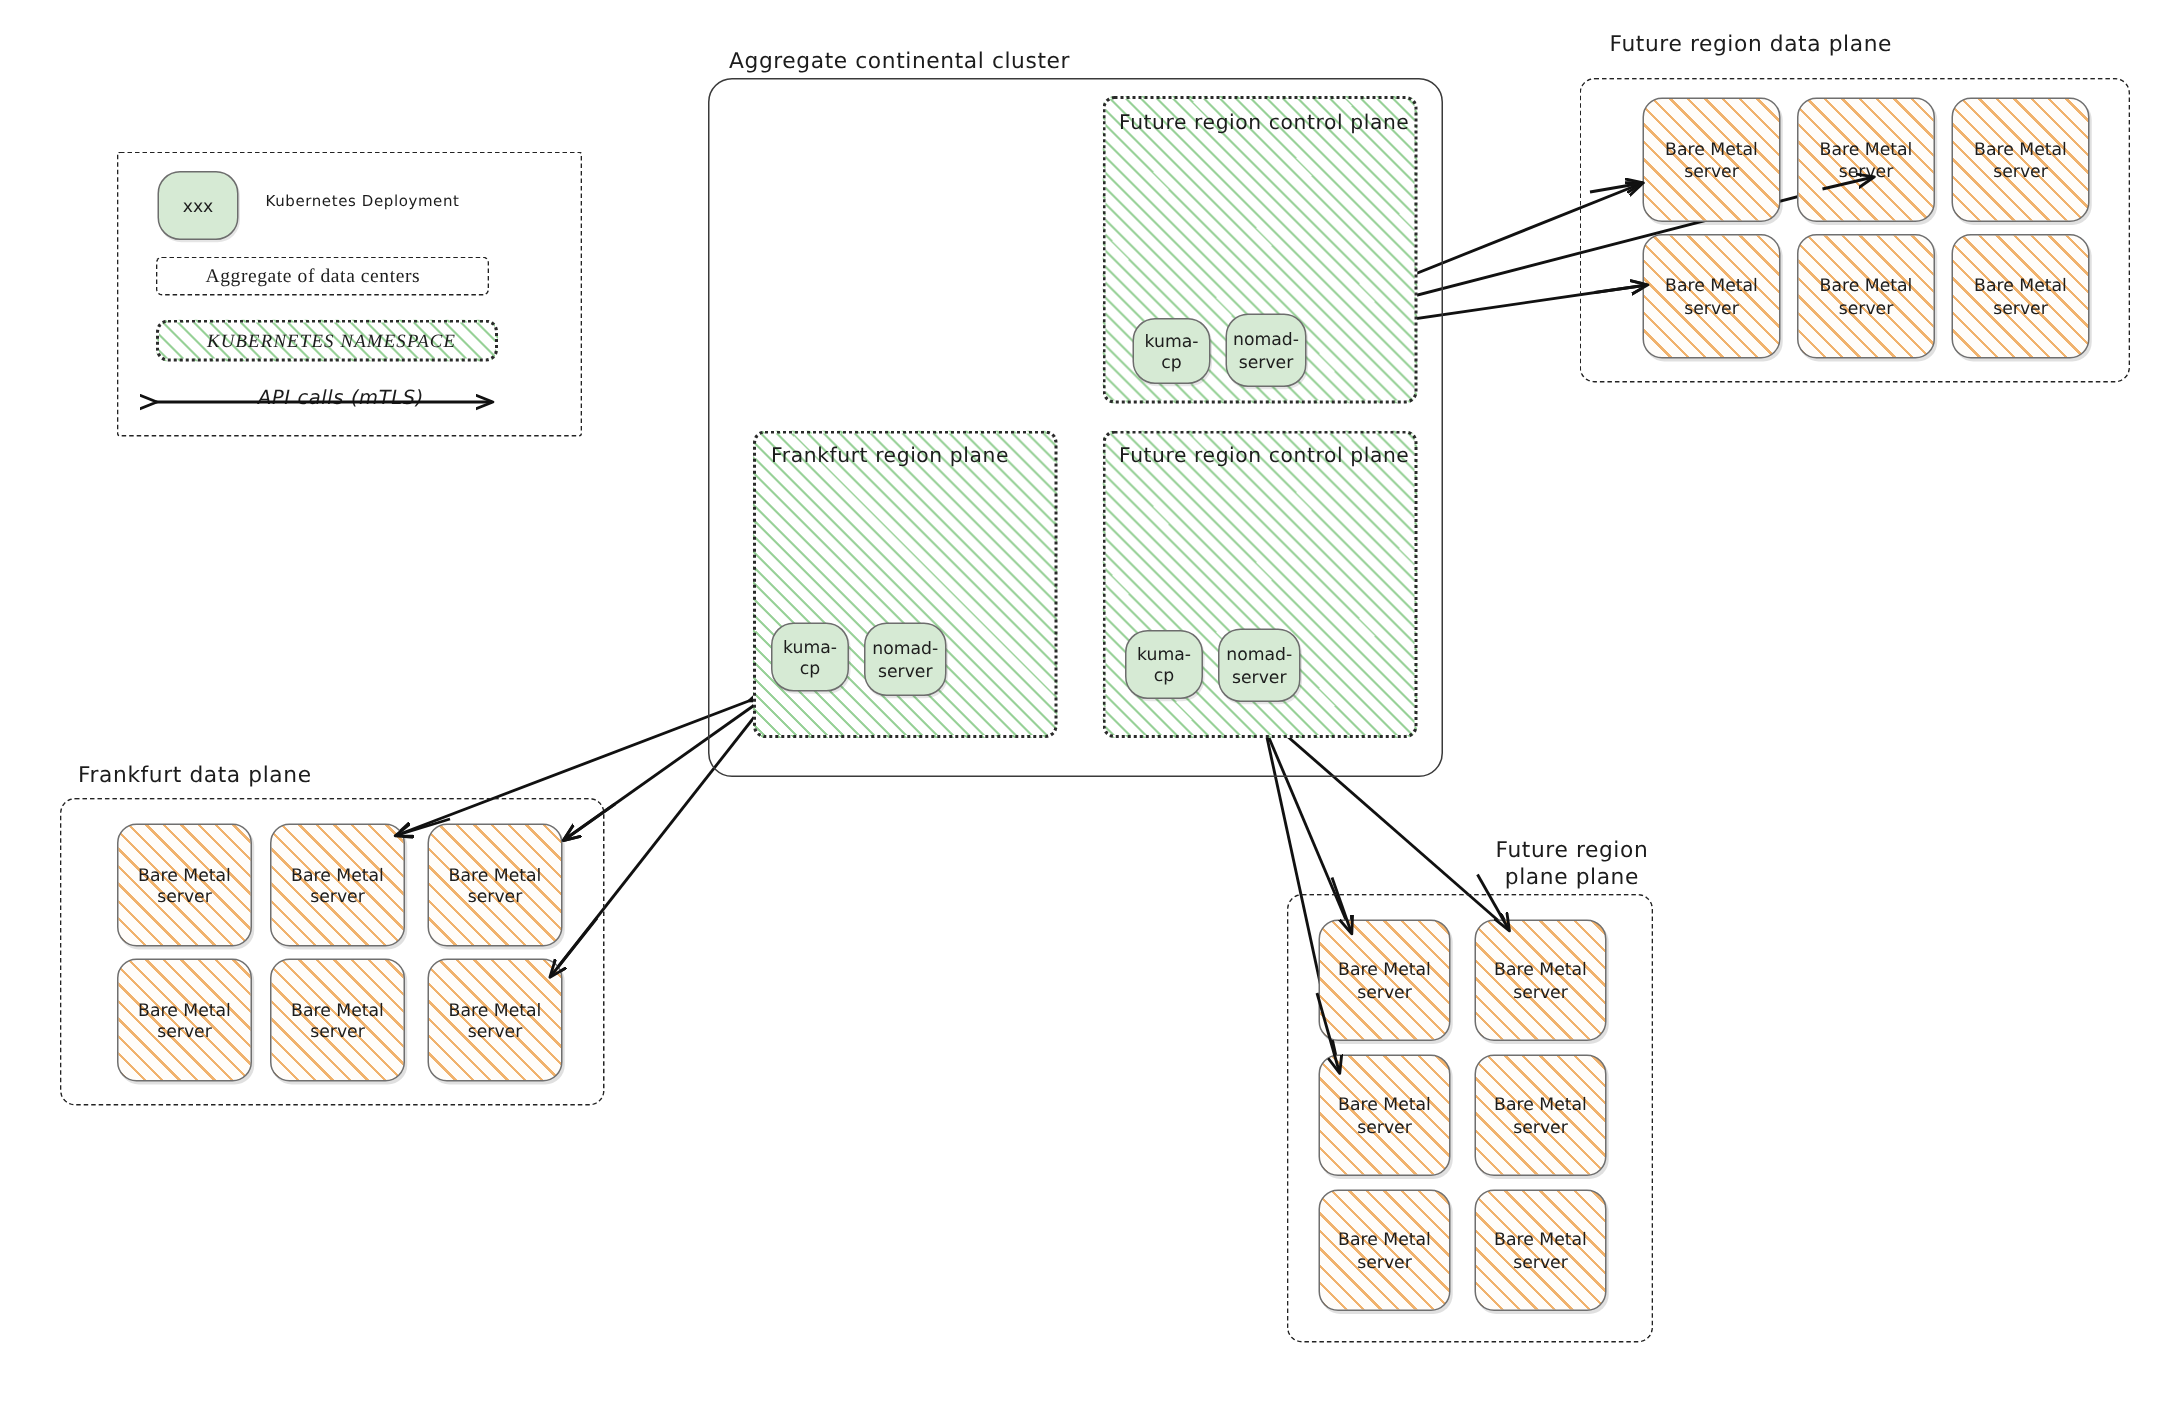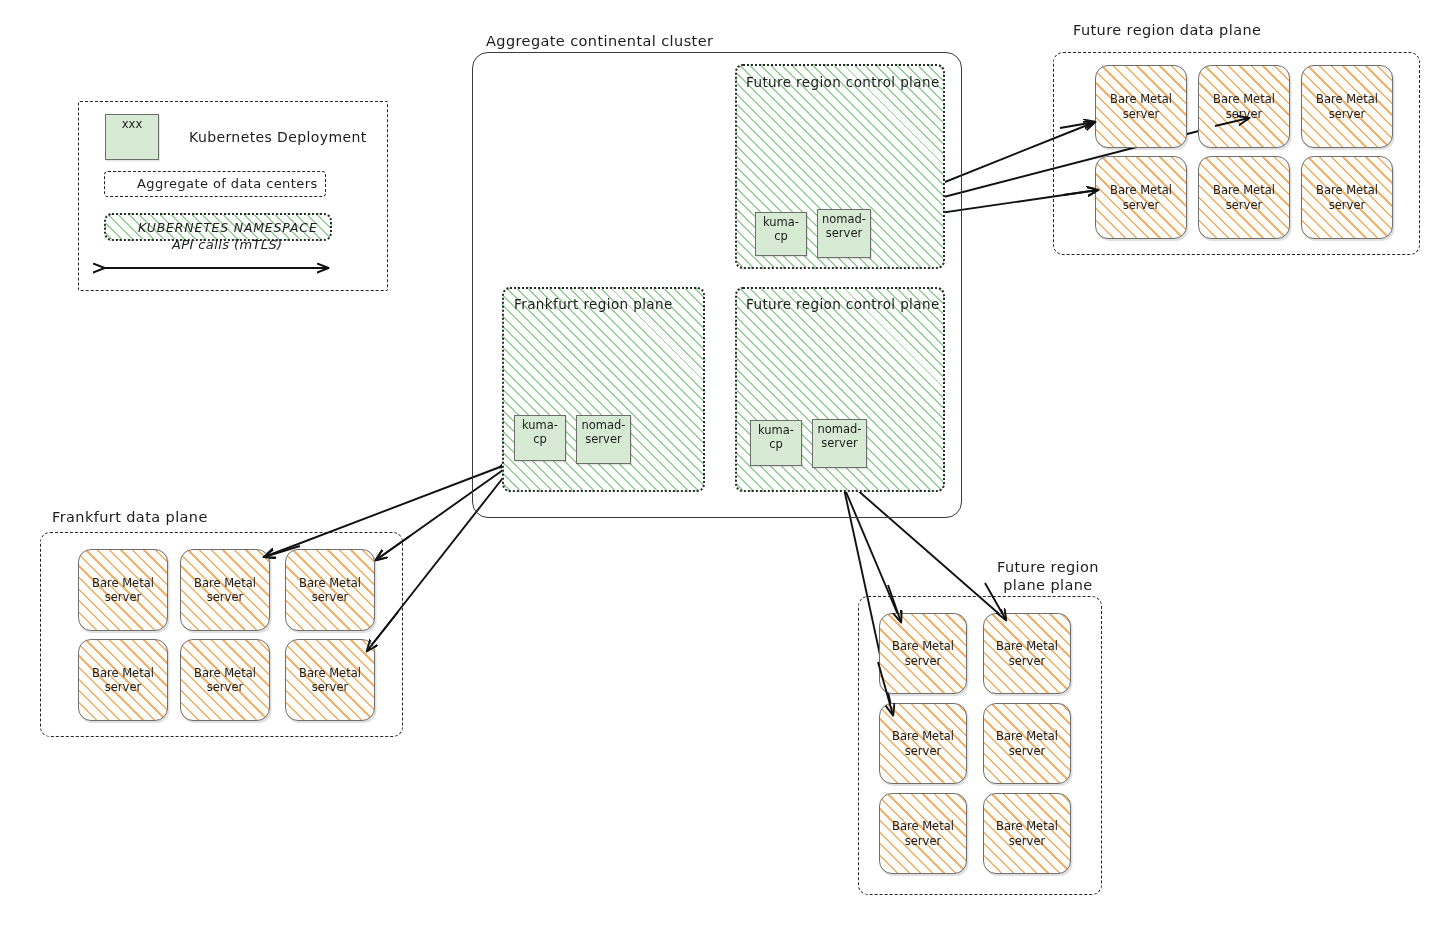--- a/index.html
+++ b/index.html
@@ -21,22 +21,22 @@
   .legend-box{
     position:absolute;border:1.6px dashed #232323;border-radius:2px;
     background:#fff;box-sizing:border-box;
   }
 
   
   .pod{
     position:absolute;box-sizing:border-box;
     background:#d6ead4;
     border:1.5px solid #6d6d6d;
-    border-radius:0;
-    display:flex;justify-content:center;
+    border-radius:15px;
+    display:flex;align-items:center;justify-content:center;
     text-align:center;font-size:11.5px;line-height:1.22;
     color:#1d1d1d;padding:2px;
     box-shadow:1px 1.5px 0 rgba(0,0,0,.10);
   }
 
   
   .aggregate{
     position:absolute;box-sizing:border-box;
     border:1.9px dashed #212121;border-radius:4px;background:transparent;
   }
@@ -114,29 +114,29 @@
       <line x1="847" y1="481" x2="1006" y2="620" marker-start="url(#ah)" marker-end="url(#ah2)"></line>
       <line x1="843" y1="484" x2="893" y2="715" marker-start="url(#ah)" marker-end="url(#ah2)"></line>
     </g>
   </svg>
 
   <div class="legend-box" style="left:78px;top:101px;width:310px;height:190px;"></div>
 
   <div class="pod" style="left:105px;top:114px;width:54px;height:46px;">
     <span>xxx</span>
   </div>
-  <div class="label" style="left:177px;top:129px;font-size:14px;margin-left:12px;">Kubernetes Deployment</div>
+  <div class="label" style="left:177px;top:129px;font-size:10px;">Kubernetes Deployment</div>
 
   <div class="aggregate" style="left:104px;top:171px;width:222px;height:26px;"></div>
-  <div class="label" style="left:137px;top:176px;font-size:13px;">Aggregate of data centers</div>
+  <div class="label" style="left:137px;top:176px;font-size:13px;font-family:Liberation Serif, serif;">Aggregate of data centers</div>
 
   <div class="namespace" style="left:104px;top:213px;width:228px;height:28px;"></div>
-  <div class="label" style="left:138px;top:220px;font-size:12.5px;font-style:italic;letter-spacing:.8px;">KUBERNETES NAMESPACE</div>
-
-  <div class="label" style="left:172px;top:237px;font-size:13px;font-style:italic;">API calls (mTLS)</div>
+  <div class="label" style="left:138px;top:220px;font-size:12.5px;font-style:italic;letter-spacing:.8px;font-family:Liberation Serif, serif;">KUBERNETES NAMESPACE</div>
+
+  <div class="label" style="left:172px;top:258px;font-size:13px;font-style:italic;">API calls (mTLS)</div>
   <svg class="arrows" style="left:0;top:0;">
     <line x1="104" y1="268" x2="328" y2="268" marker-start="url(#ah)" marker-end="url(#ah2)"></line>
   </svg>
 
   <div class="label" style="left:486px;top:32px;font-size:14.5px;">Aggregate continental cluster</div>
   <div class="cluster" style="left:472px;top:52px;width:490px;height:466px;"></div>
 
   <div class="namespace" style="left:735px;top:64px;width:210px;height:205px;"></div>
   <div class="label" style="left:746px;top:74px;font-size:13.5px;">Future region control plane</div>
   <div class="pod" style="left:755px;top:212px;width:52px;height:44px;">

